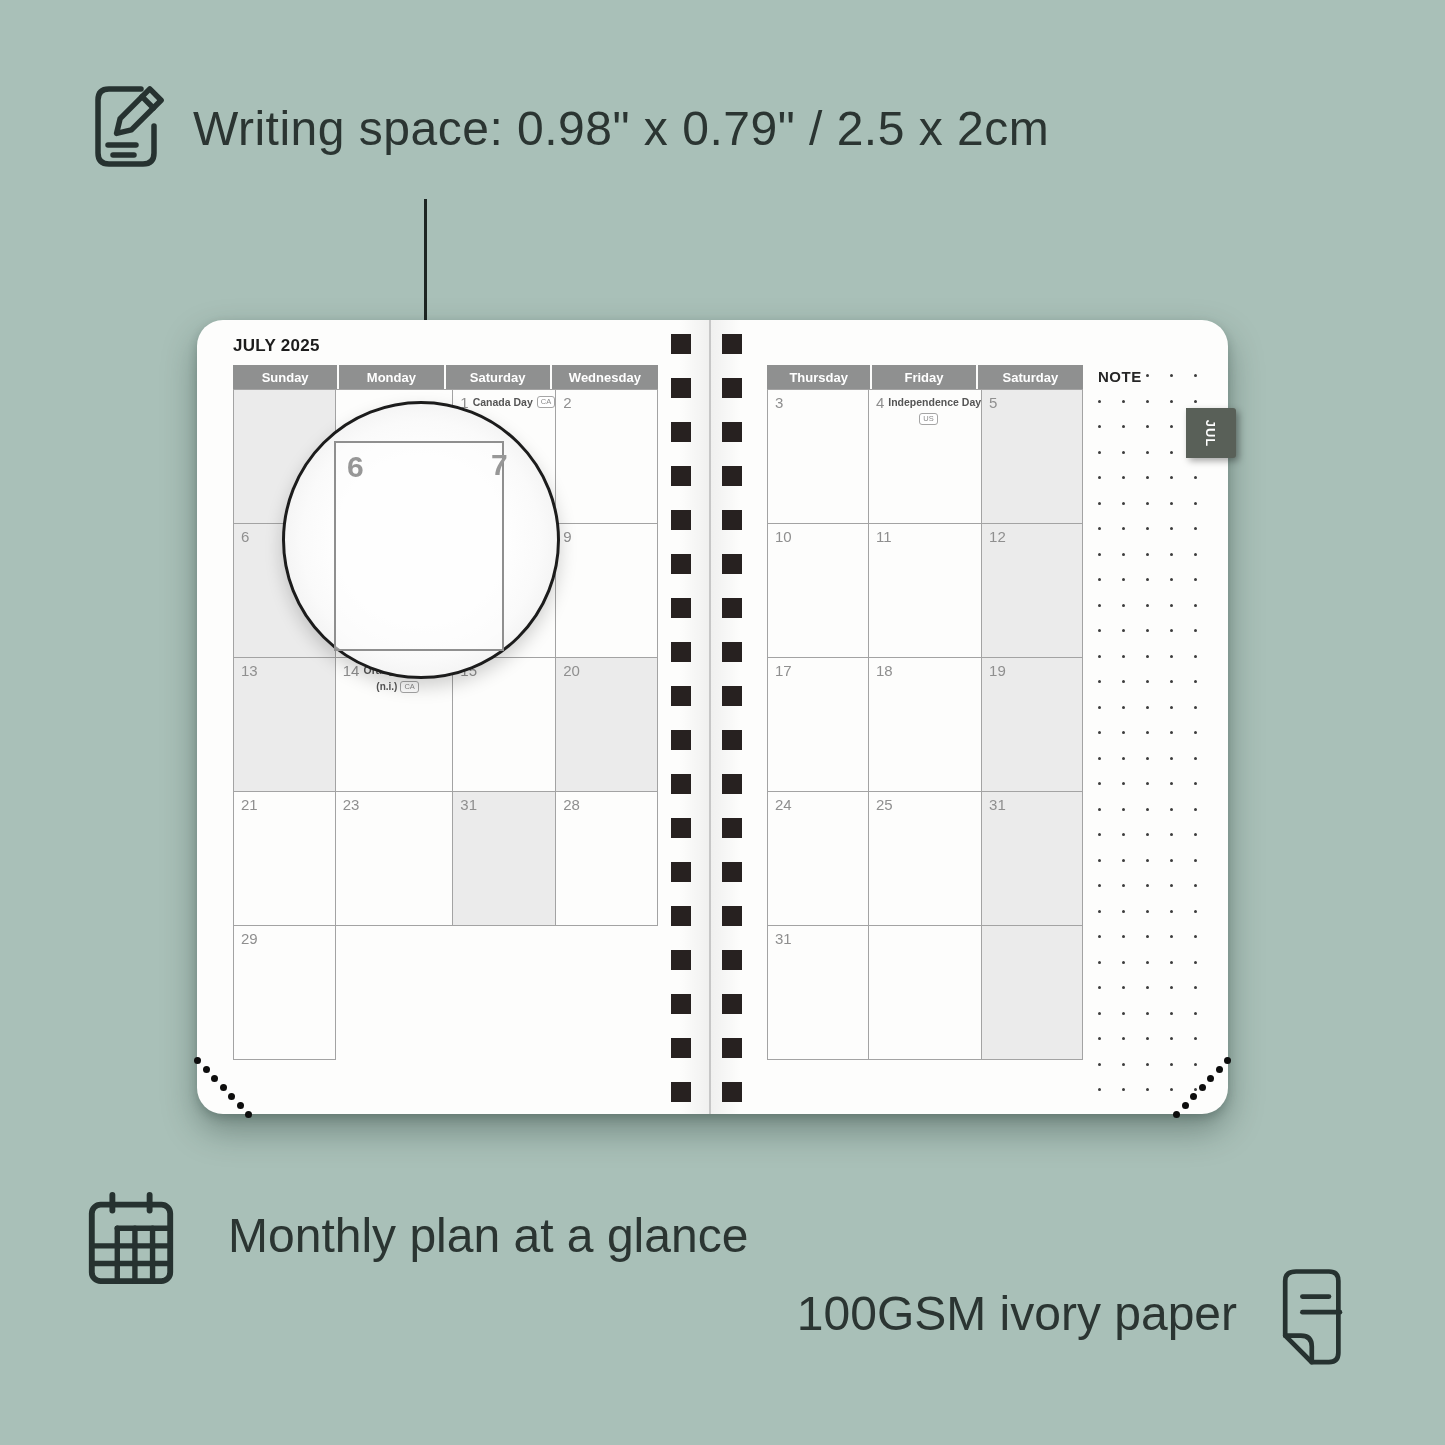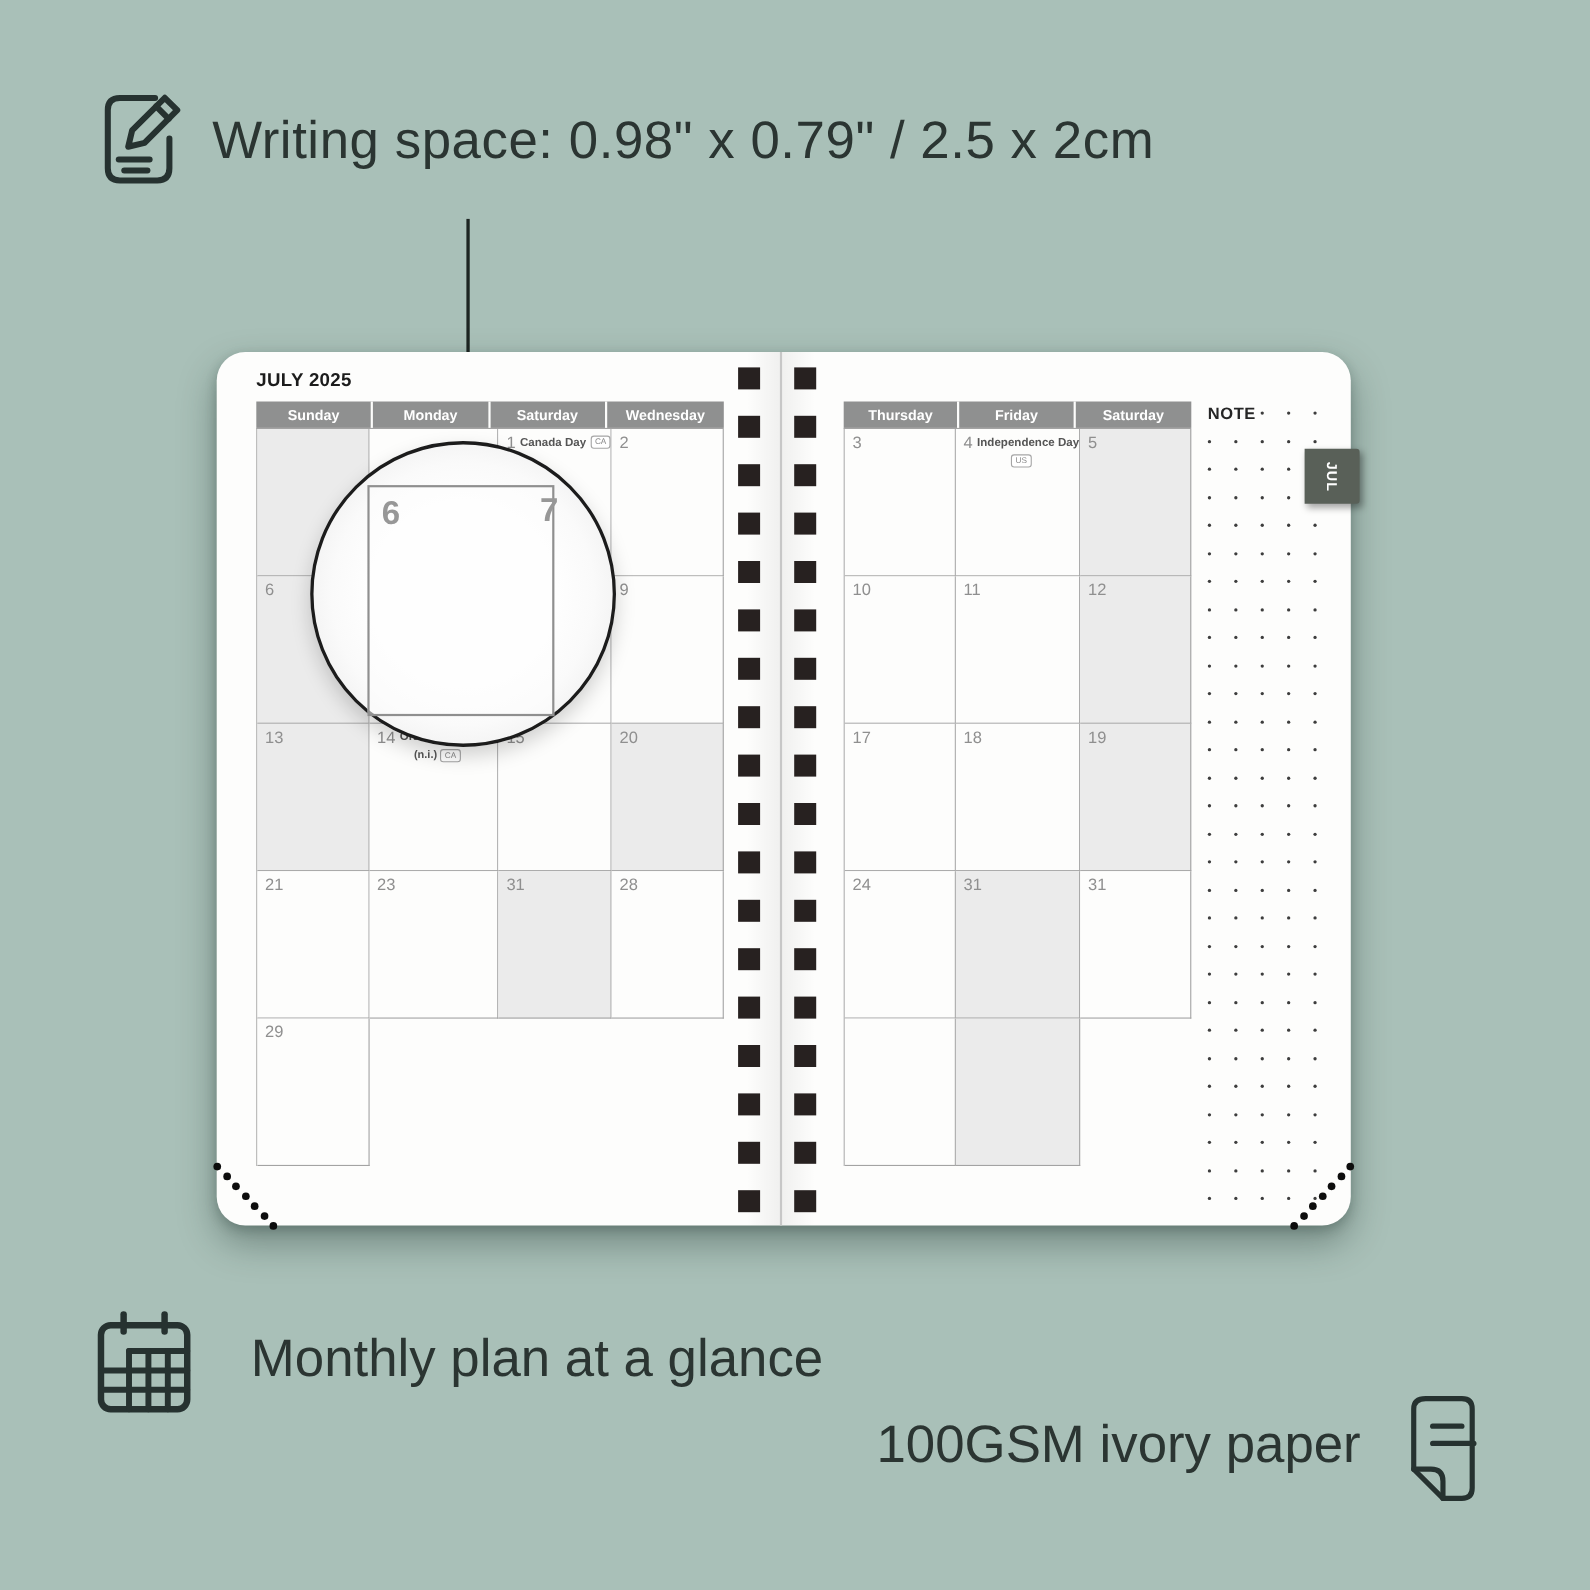--- a/index.html
+++ b/index.html
@@ -264,20 +264,25 @@
             </div>
           </div>
           <div class="cell weekend">
             <div class="cline1">
               <span class="dnum">19</span>
             </div>
           </div>
           <div class="cell">
             <div class="cline1">
               <span class="dnum">24</span>
+            </div>
+          </div>
+          <div class="cell">
+            <div class="cline1">
+              <span class="dnum">25</span>
             </div>
           </div>
           <div class="cell weekend">
             <div class="cline1">
               <span class="dnum">31</span>
             </div>
           </div>
           <div class="cell">
             <div class="cline1">
               <span class="dnum">31</span>

